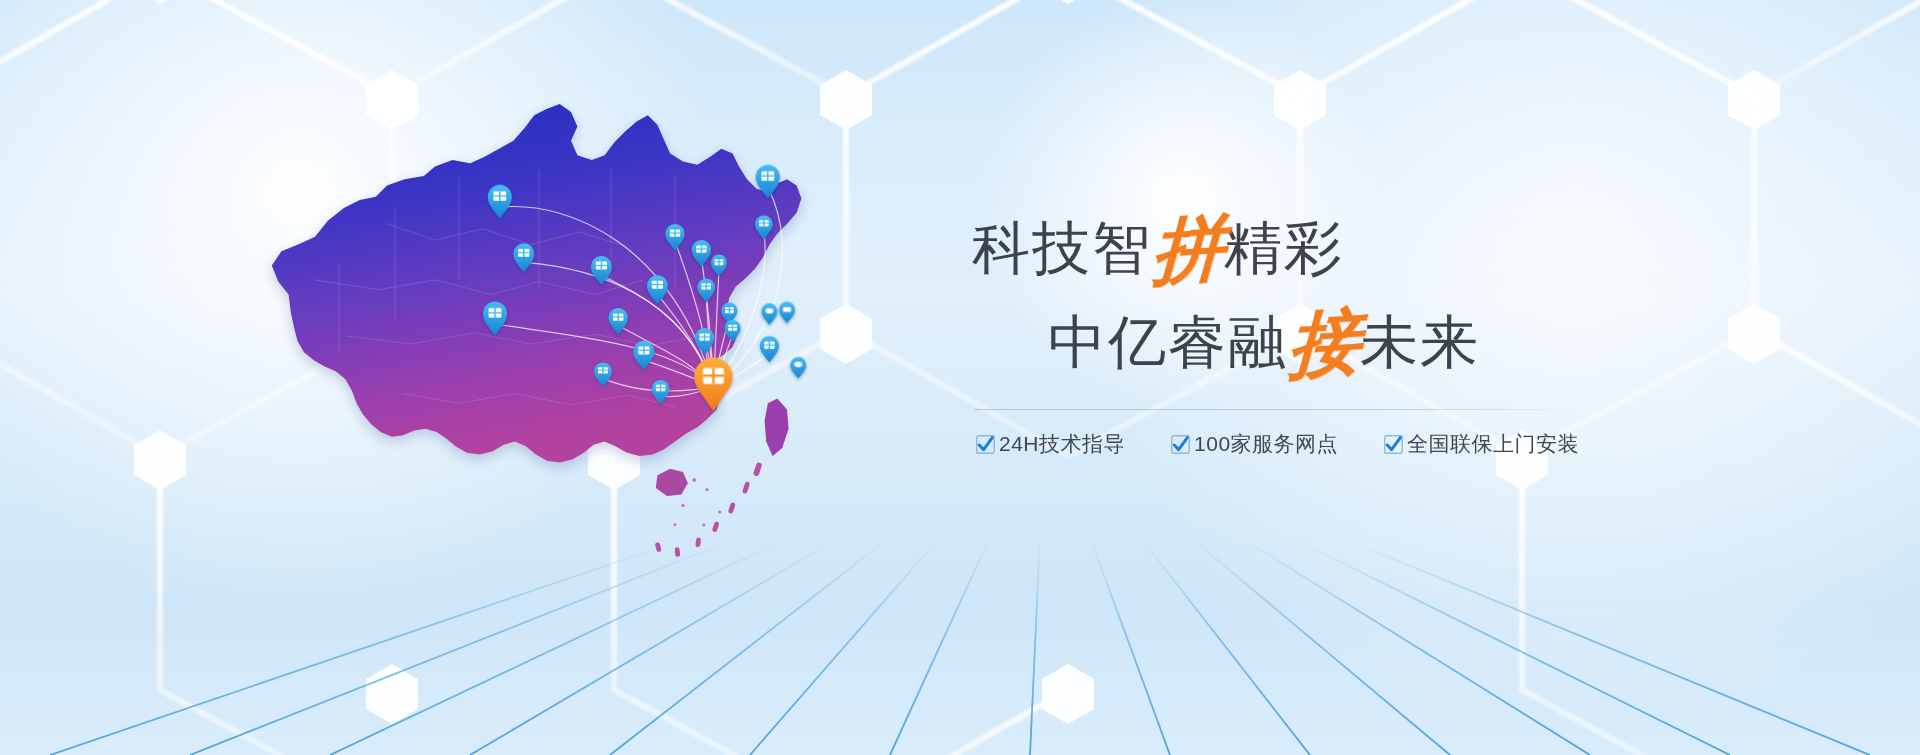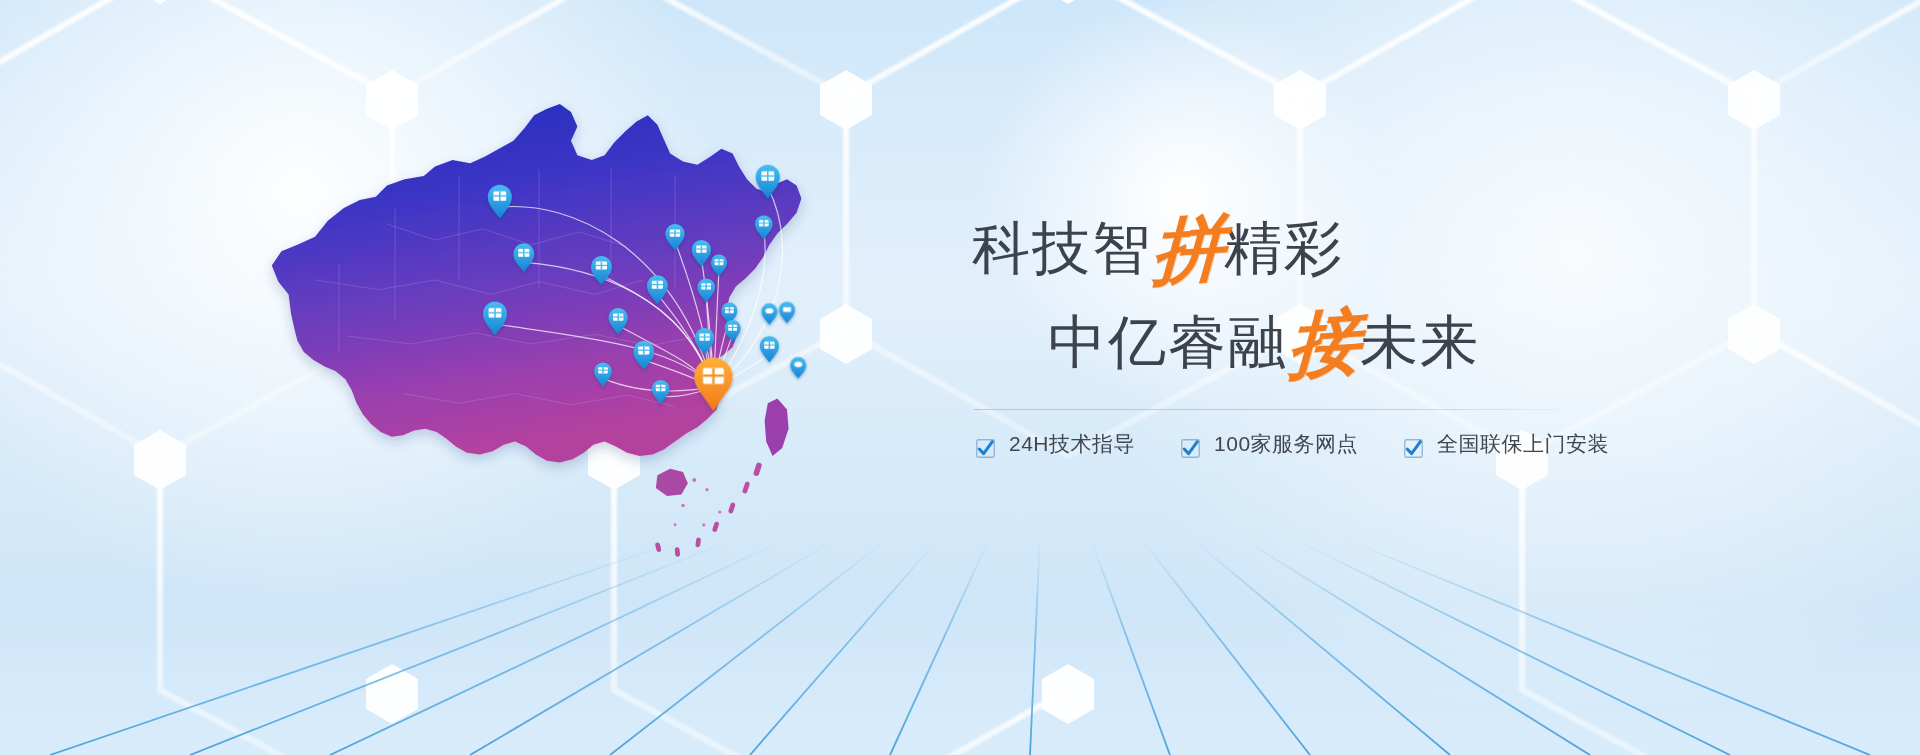--- a/index.html
+++ b/index.html
@@ -61,21 +61,21 @@
   }
   .divider{
     margin:26px 0 0 6px;
     width:620px;height:1px;
     background:linear-gradient(90deg,rgba(140,170,200,.55) 0%, rgba(140,170,200,.45) 70%, rgba(140,170,200,0) 100%);
   }
   .features{
     display:flex;align-items:center;gap:46px;
     margin:20px 0 0 8px;
   }
-  .feature{display:flex;align-items:flex-end;gap:14px;white-space:nowrap;}
+  .feature{display:flex;align-items:center;gap:4px;white-space:nowrap;}
   .feature-label{
     color:#41474f;font-size:21px;letter-spacing:.5px;
   }
   .tick{width:19px;height:19px;flex:0 0 19px;display:block;}
 </style>
 </head>
 <body>
 
 <div class="banner">
 

